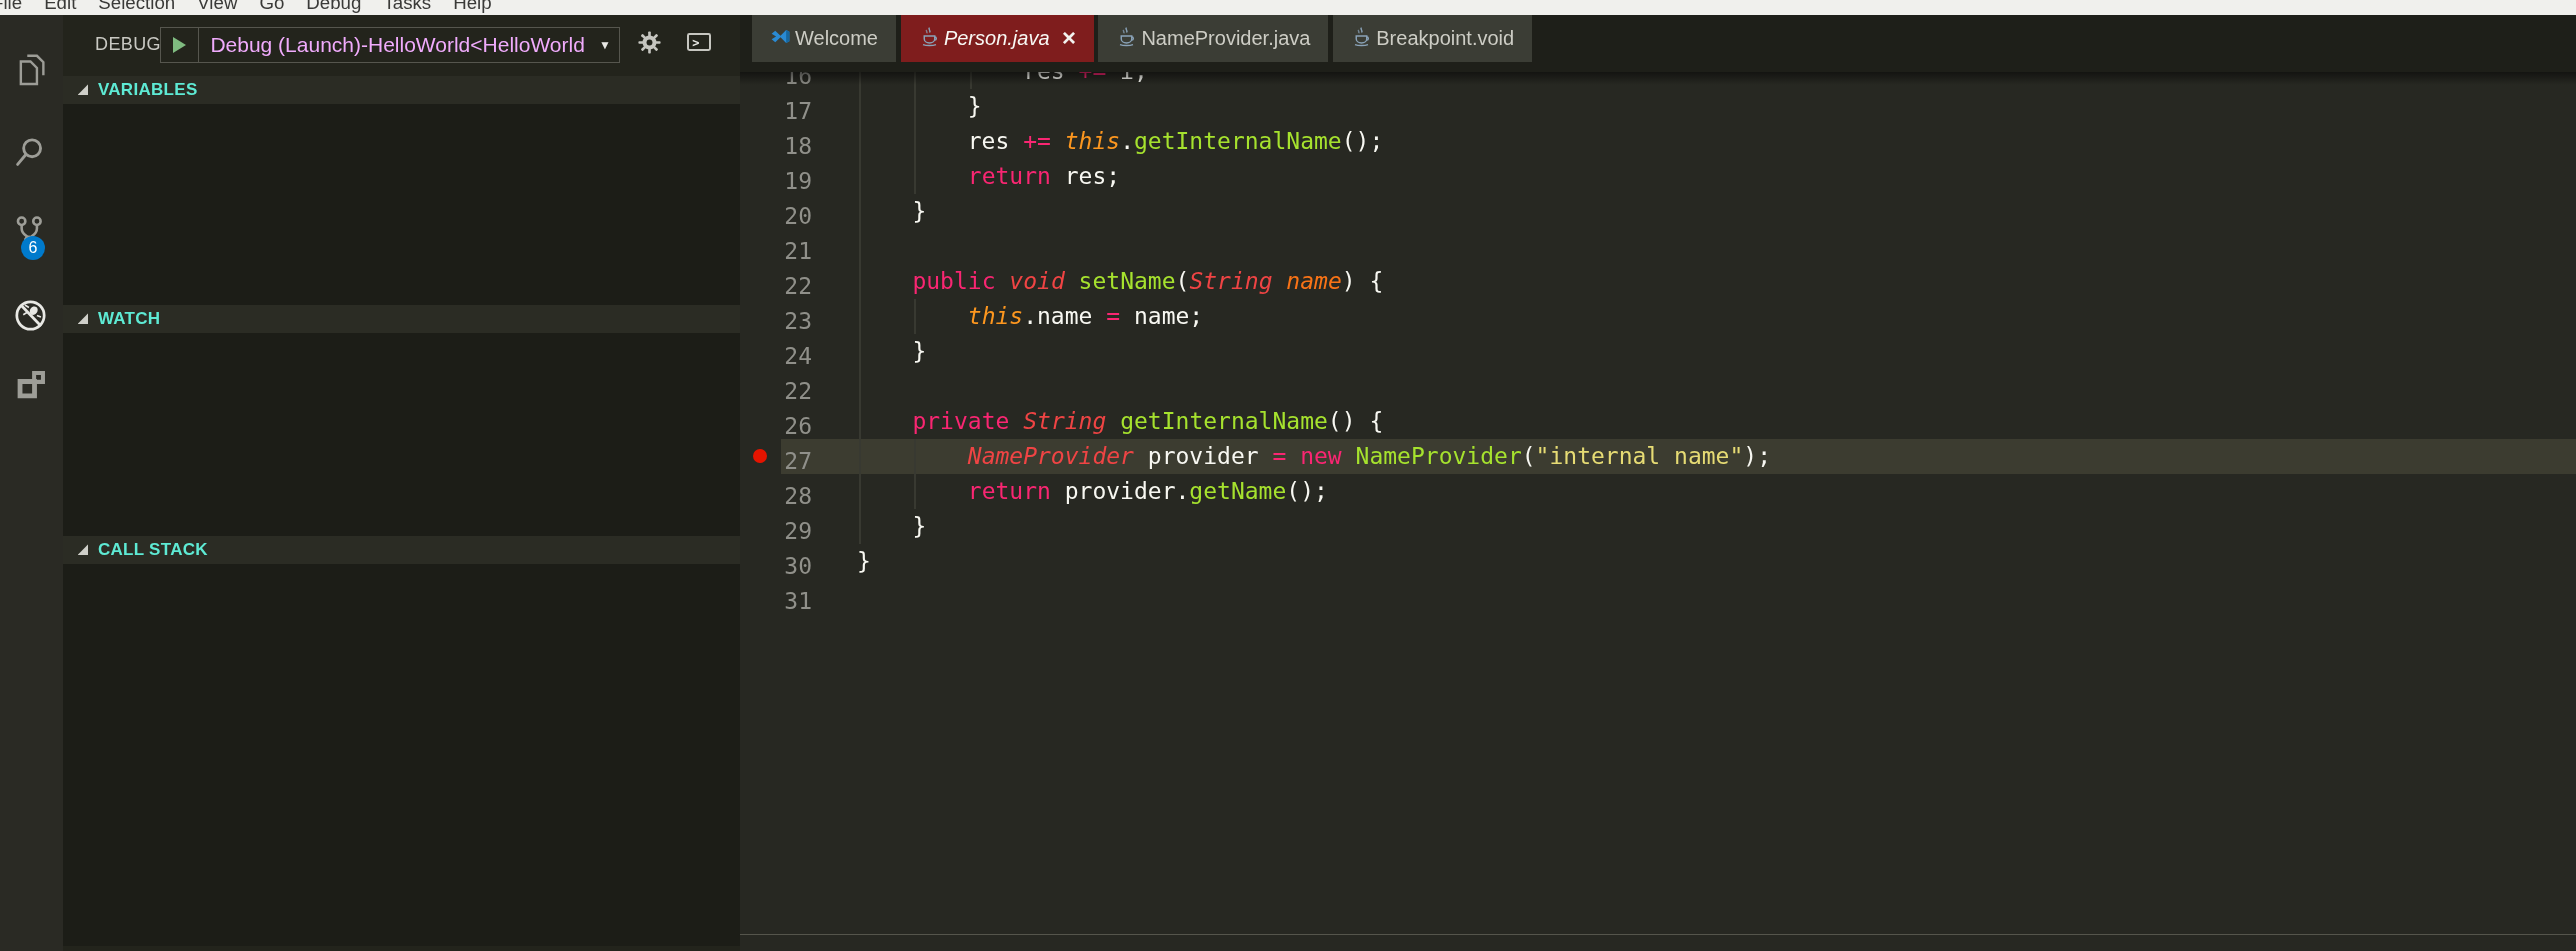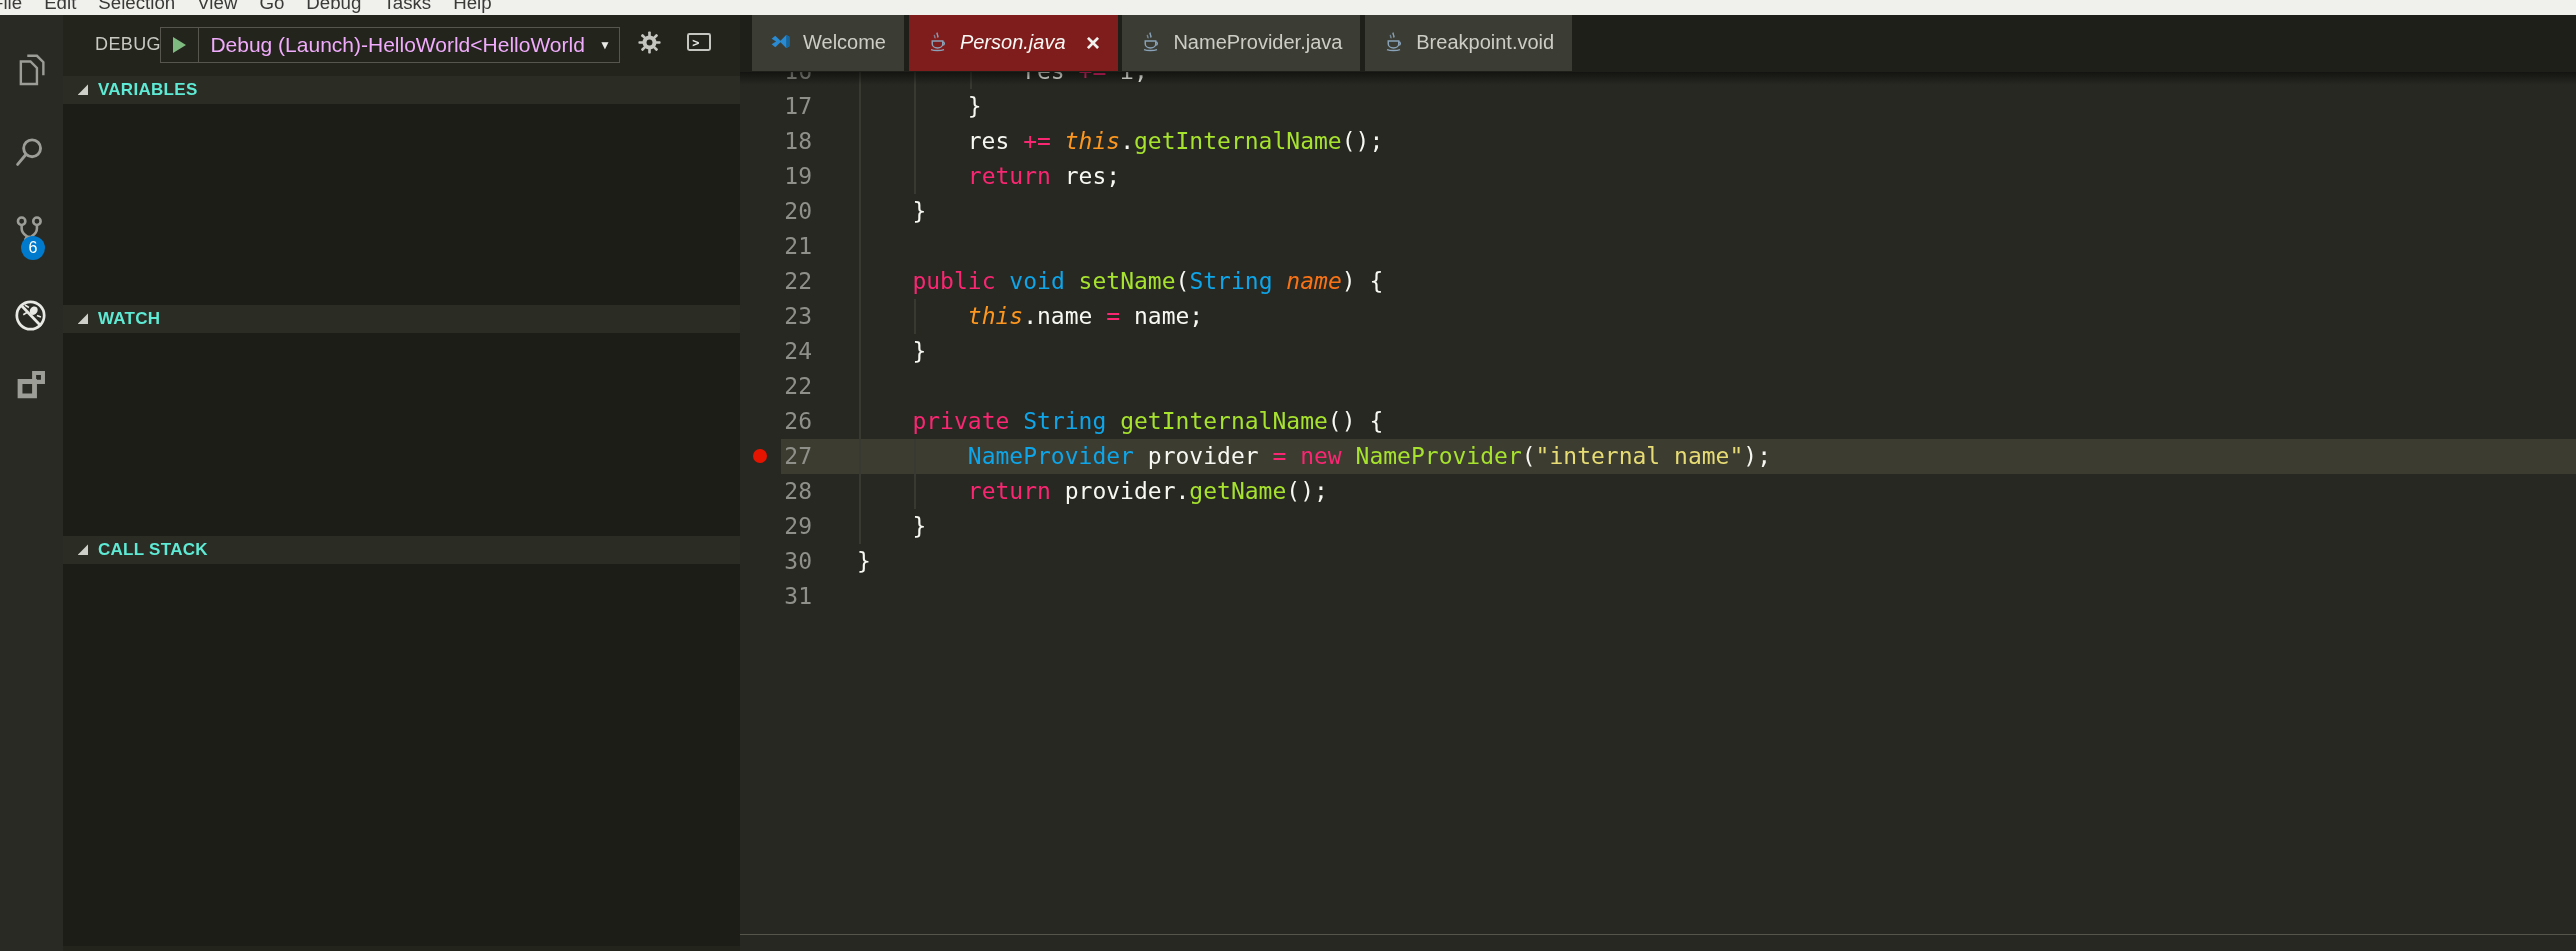--- a/index.html
+++ b/index.html
@@ -32,39 +32,39 @@
   .section-header{height:28px;background:#2b2c24;display:flex;align-items:center;padding-left:14.6px;}
   .twistie{width:10.6px;height:10.6px;background:#cfcfc9;clip-path:polygon(100% 0,100% 100%,0 100%);margin-right:9.7px;flex:none;}
   .section-title{font-size:17px;font-weight:bold;color:#5eead4;letter-spacing:0.3px;}
   .section-body{background:#1c1d17;}
   #variables-body{height:201px;}
   #watch-body{height:203px;}
   #callstack-body{height:382px;}
   
   #editorgroup{position:absolute;left:740px;top:14.6px;width:1836px;height:937px;}
   #tabstrip{position:absolute;left:0;top:0;right:0;height:57px;background:#1e1f19;display:flex;padding-left:12px;box-sizing:border-box;}
-  .tab{display:flex;align-items:center;gap:12px;padding:0 18px;margin-right:4.9px;background:#3b3d35;height:56px;}
+  .tab{display:flex;align-items:center;gap:4px;padding:0 18px;margin-right:4.9px;background:#3b3d35;height:47px;}
   .tab.active{background:#7f1d1d;font-style:italic;}
   .tab-label{font-size:20px;color:#cdcdc5;white-space:nowrap;}
   .tab.active .tab-label{color:#f8f8f4;}
   .tab-close{font-size:24px;font-weight:bold;color:#f2f2ee;margin-left:8px;line-height:1;}
   #editorbody{position:absolute;left:0;top:57px;right:0;bottom:0;background:#272822;overflow:hidden;}
   #editorbody::before{content:"";position:absolute;left:0;top:0;right:0;height:13px;z-index:6;
       background:linear-gradient(to bottom,rgba(0,0,0,.5),rgba(0,0,0,0));}
   #code-lines{position:relative;margin-top:-18px;}
-  .crow{position:relative;height:35px;display:flex;align-items:center;}
+  .crow{position:relative;height:35px;display:flex;align-items:flex-end;}
   .hl-band{position:absolute;left:41px;right:0;top:0;bottom:0;background:#3c3c30;z-index:0;}
   .bp-dot{position:absolute;left:13px;top:10.6px;width:14px;height:14px;border-radius:50%;background:#e51400;z-index:2;}
   .lnum{position:relative;z-index:1;width:72px;text-align:right;flex:none;
       font-family:"DejaVu Sans Mono",monospace;font-size:23px;color:#90908a;}
   .codepre{position:relative;z-index:1;margin:0 0 0 45px;font-family:"DejaVu Sans Mono",monospace;
       font-size:23px;line-height:35px;white-space:pre;}
   .guide{position:absolute;top:0;bottom:0;width:1.6px;background:#383931;z-index:1;}
   .tp{color:#f8f8f2}.tk{color:#f92672}.tm{color:#a6e22e}.ts{color:#e6db74}
-  .tt{color:#0ea5e9;}.tth{color:#fd971f;font-style:italic}.ta{color:#f97316;font-style:italic}
+  .tt{color:#ef4444;font-style:italic}.tth{color:#fd971f;font-style:italic}.ta{color:#f97316;font-style:italic}
   #bottom-line{position:absolute;left:0;right:0;top:862px;height:1.6px;background:#55554c;z-index:4;}
 </style>
 </head>
 <body>
 
 <div id="app">
 
   <div id="menubar">
     <div class="mwrap" id="menu-items">
         <div class="menu-item">File</div>

